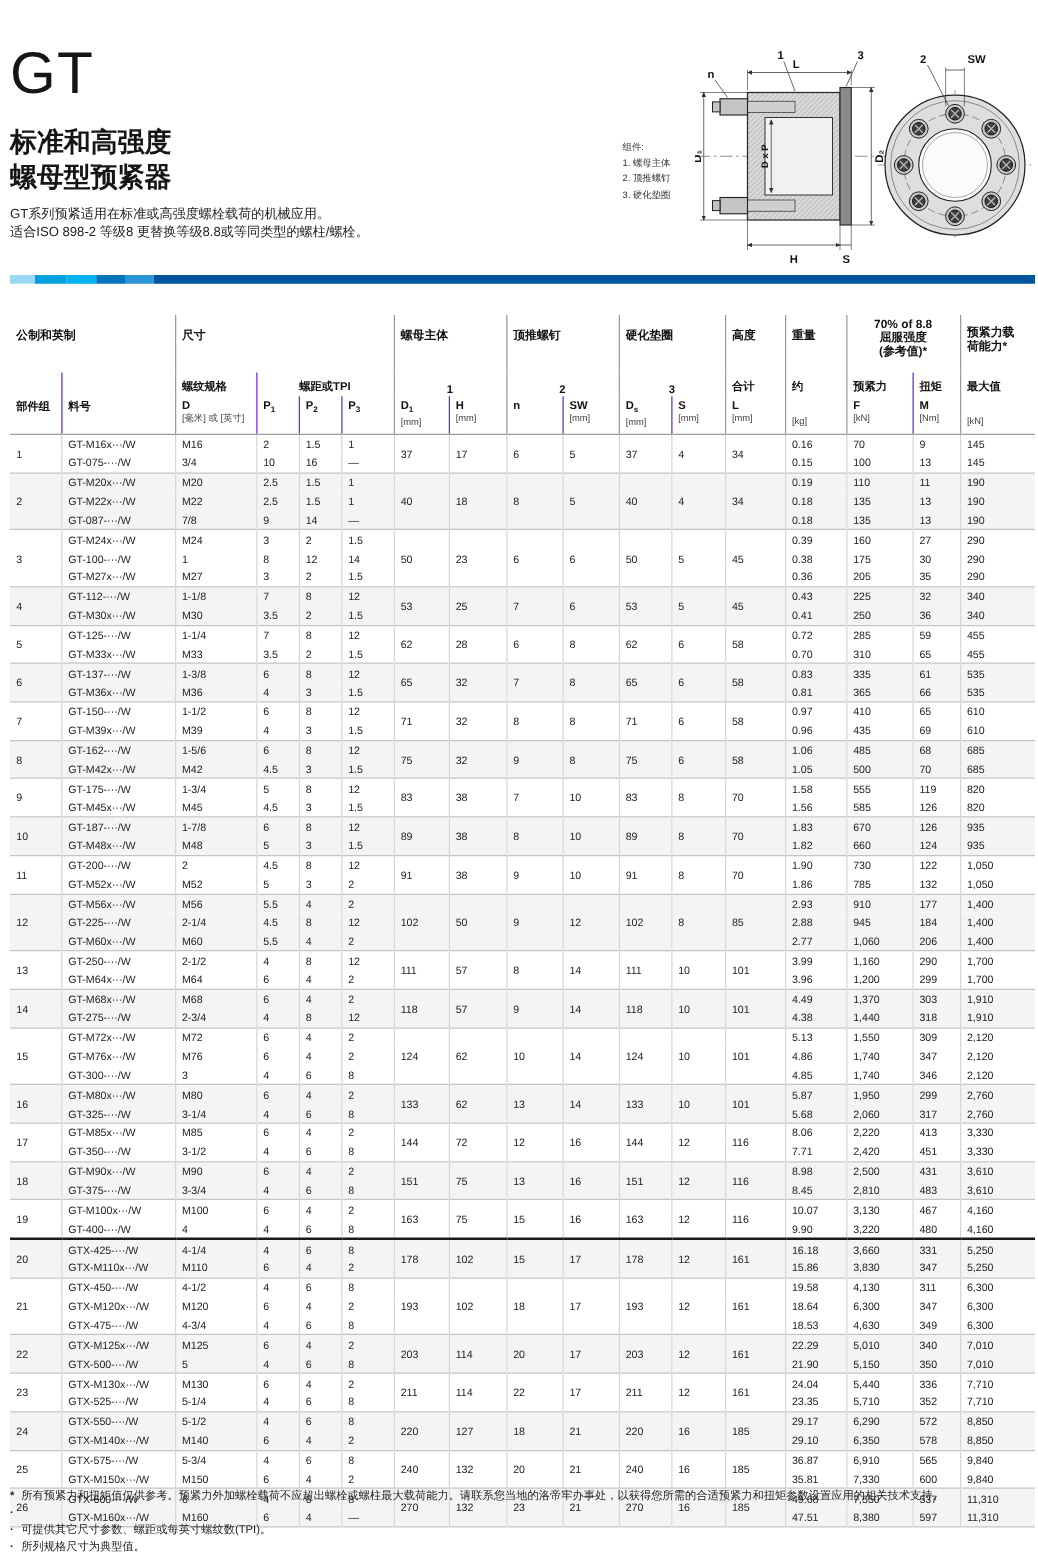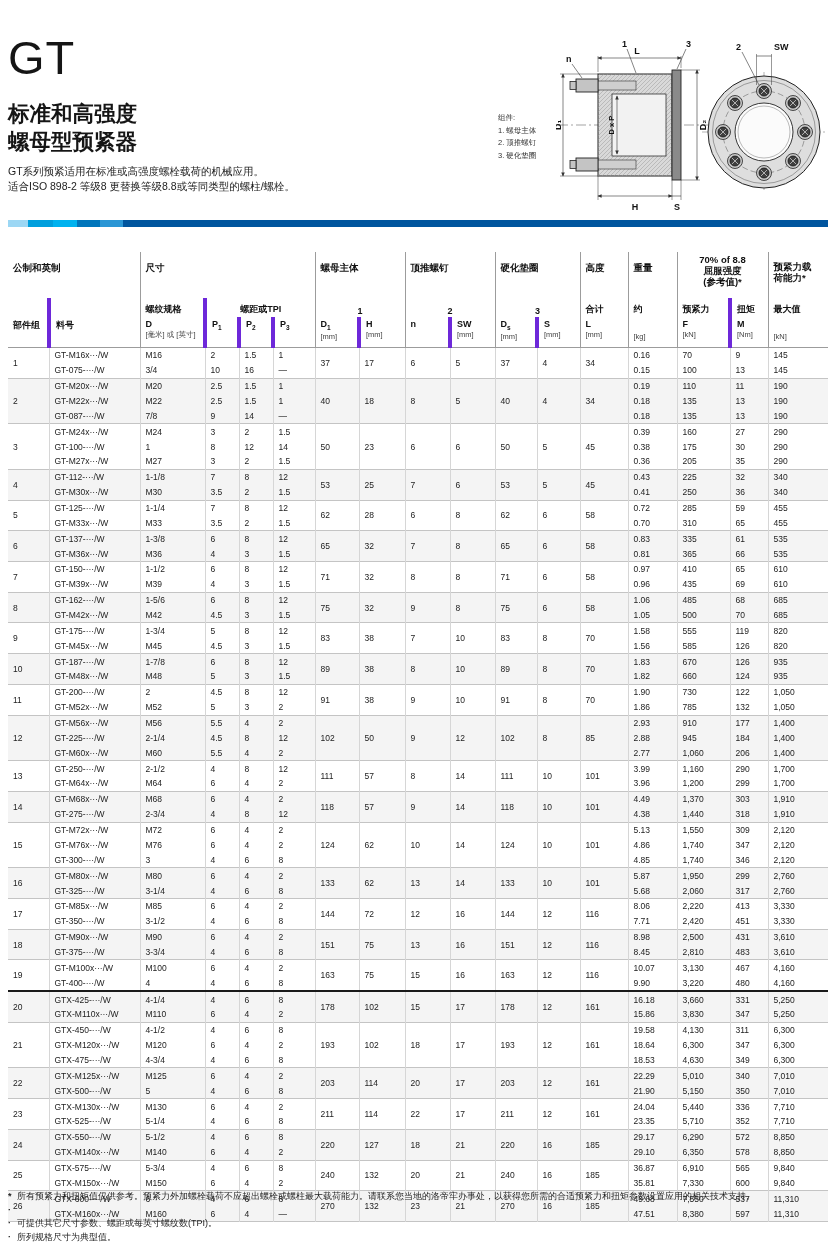--- a/index.html
+++ b/index.html
@@ -22,21 +22,21 @@
   .hr1 th{height:36px;font-size:9.5px;padding-top:10px;}
   .hr1 th.ml{padding-top:2px;white-space:pre-line;line-height:11px;}
   .hr1 th.ml2{padding-top:9px;white-space:pre-line;line-height:11px;}
   .hr2 th{height:18px;font-size:9px;vertical-align:bottom;padding-bottom:1px;}
   .hr3 th{height:28px;font-size:9px;padding-top:2px;}
   th.ctr{text-align:center;padding-left:0;}
   .unit{font-size:7.5px;font-weight:400;color:#444;margin-top:1px;}
   .unit-only{margin-top:13px;}
   sub{font-size:6.5px;}
   th.bl,td.bl{border-left:1px solid #9c9c9c;}
-  th.bls{border-left:4px solid #6d28d9;}
+  th.bls{border-left:1px solid #6d28d9;}
   .hr3 th{border-bottom:1px solid #9c9c9c;}
   tbody td{font-size:8.5px;color:#222;height:14.87px;padding:0 0 0 5px;border-left:1px solid #d6d6d6;vertical-align:middle;}
   tbody td.c-grp{border-left:none;}
   tbody tr.group-start td{border-top:1px solid #c4c4c4;}
   tbody tr.series-break td{border-top:2px solid #1a1a1a;}
   tbody tr.shaded td{background:#f4f4f4;}
   tbody tr:not(.shaded) td{background:#ffffff;}
   table.spec{border-bottom:1px solid #c4c4c4;}
   
   .footnotes{left:8px;top:1190px;width:816px;font-size:9px;line-height:13.5px;color:#1c1c1c;font-weight:500;}

